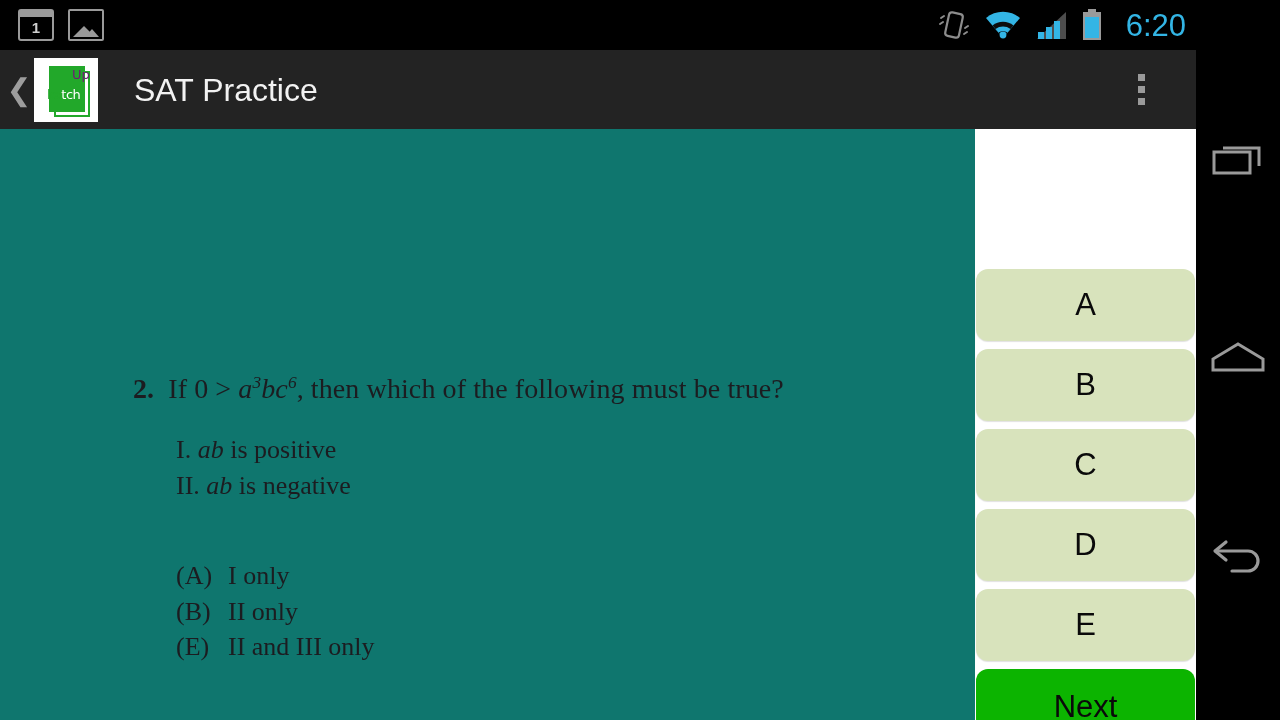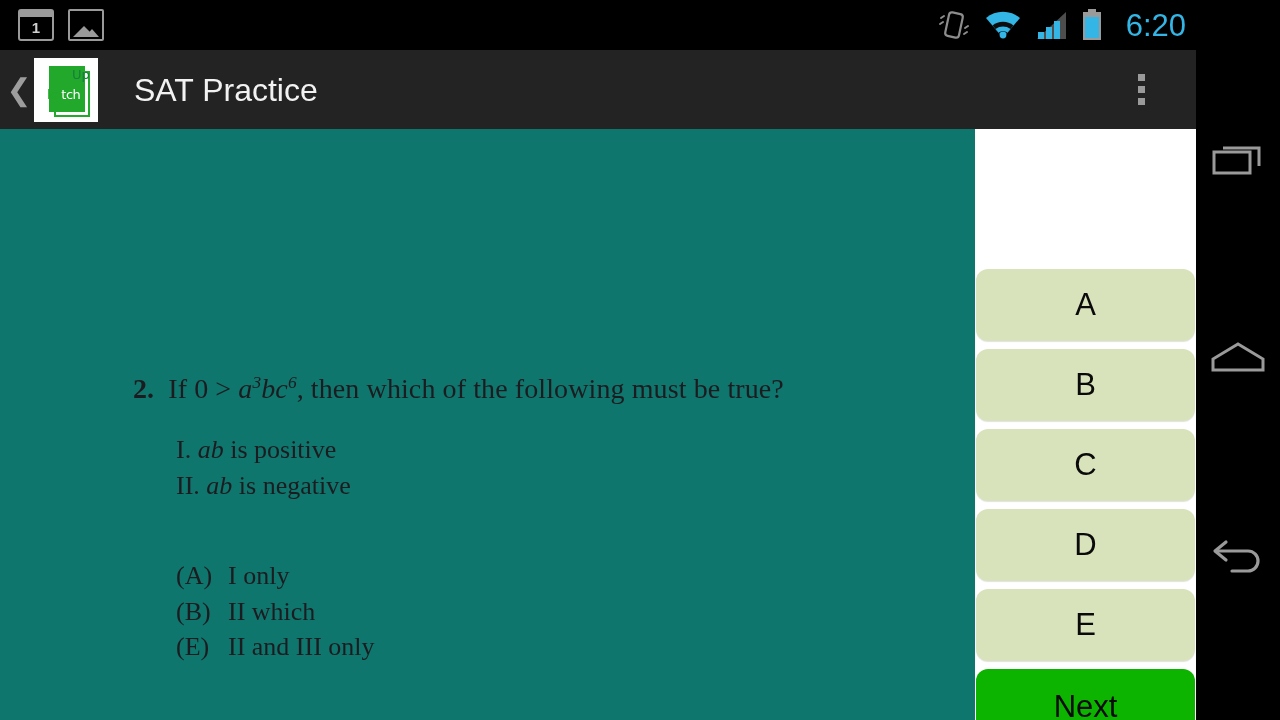--- a/index.html
+++ b/index.html
@@ -154,21 +154,21 @@
     font-size: 13px;
     color: #23a82a;
     letter-spacing: -0.5px;
     font-family: "DejaVu Sans", sans-serif;
   }
   .logo-katch .on-green { color: #ffffff; }
   .logo-up {
     position: absolute;
     left: 38px; top: 9px;
     font-size: 13px;
-    color: #15803d;
+    color: #701a75;
     font-family: "DejaVu Sans", sans-serif;
   }
   #app-title {
     color: #f2f2f2;
     font-size: 32px;
     font-weight: 400;
     margin-left: 36px;
     line-height: 1;
   }
   #overflow-menu {
@@ -384,21 +384,21 @@
           <span class="rn">II.</span>
           <span class="mathvar">ab</span><span> is negative</span>
         </div>
       </div>
 
       <div class="choice-list">
         <div>
           <span class="clabel">(A)</span><span>I only</span>
         </div>
         <div>
-          <span class="clabel">(B)</span><span>II which</span>
+          <span class="clabel">(B)</span><span>II only</span>
         </div>
         <div>
           <span class="clabel">(E)</span><span>II and III only</span>
         </div>
       </div>
 
     </div>
 
     <div id="answer-rail">
       <button class="ans-btn">A</button>

